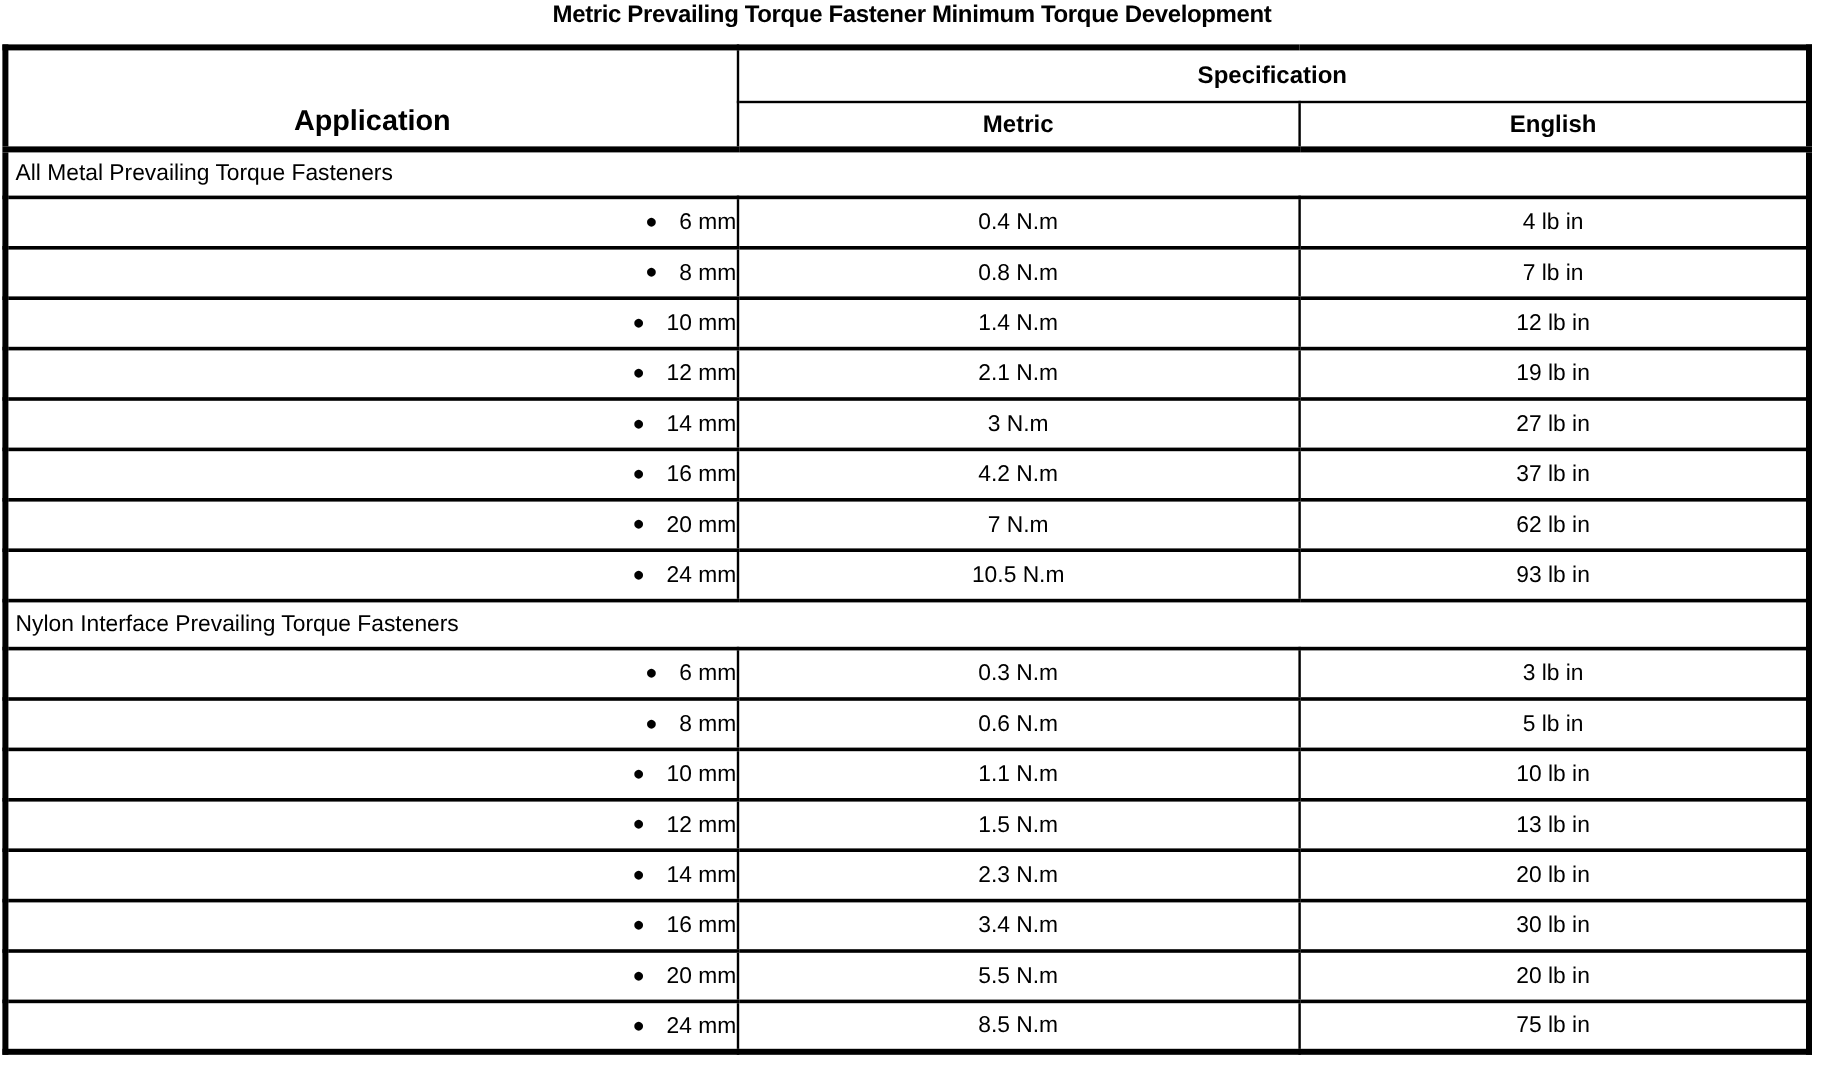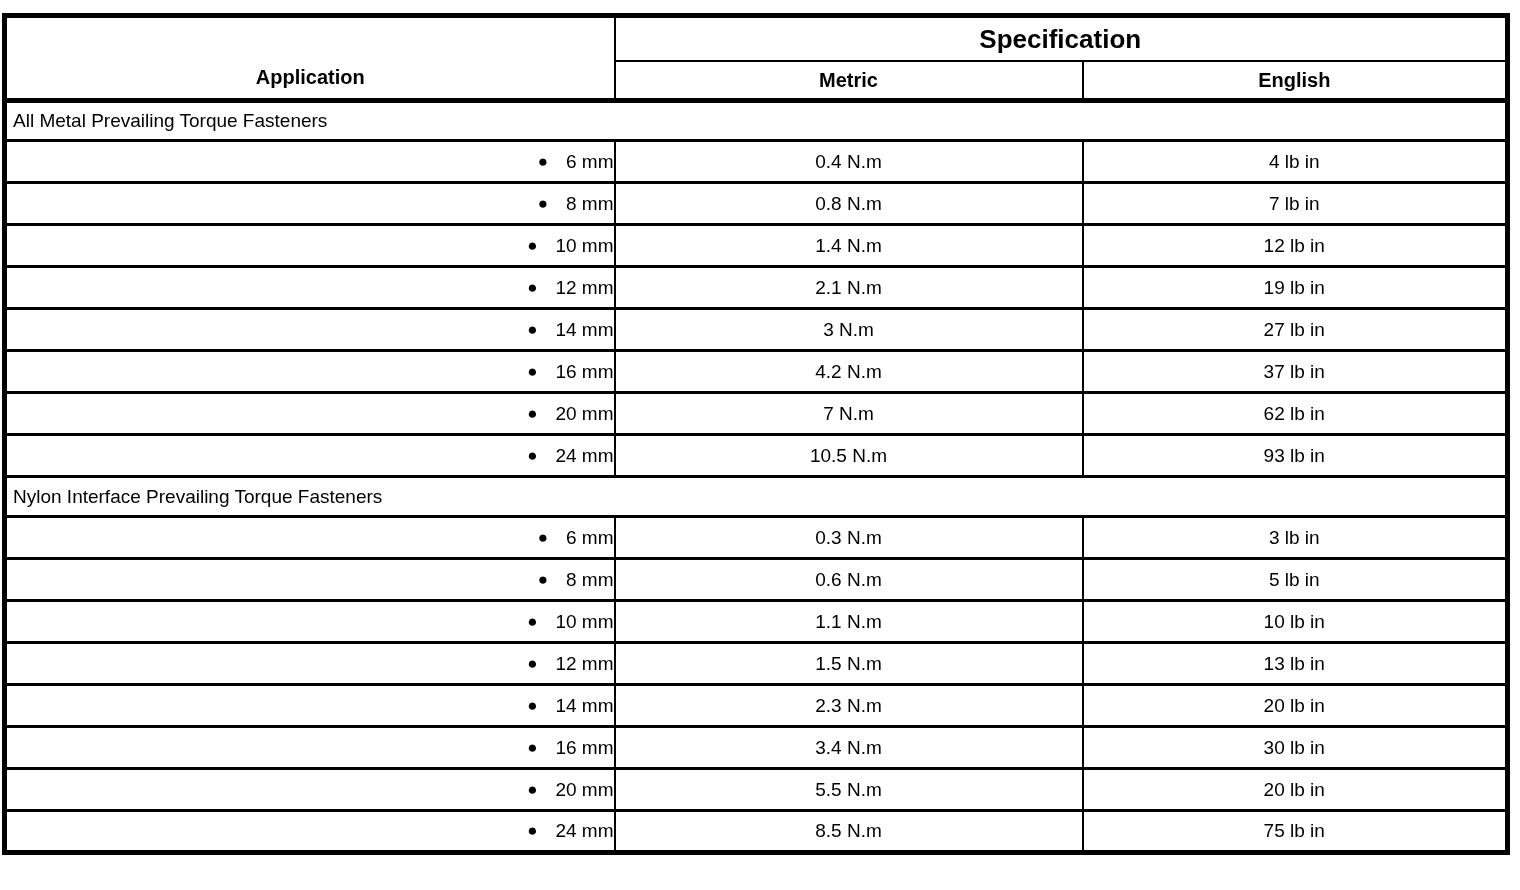--- a/index.html
+++ b/index.html
@@ -47,29 +47,29 @@
     overflow: hidden;
     white-space: nowrap;
   }
   tr.hdr1 { height: 45px; }
   tr.hdr2 { height: 40px; }
   tr.section-row { height: 40px; }
   tr.data-row { height: 42px; }
 
   td.app-hdr {
     font-weight: bold;
-    font-size: 20px;
+    font-size: 24px;
     text-align: center;
     vertical-align: bottom;
     padding-bottom: 10px;
     border-bottom-width: 5px;
   }
   th.spec-hdr {
     font-weight: bold;
-    font-size: 26px;
+    font-size: 20px;
     text-align: center;
     vertical-align: middle;
     border-bottom-width: 2px;
   }
   tr.hdr2 th {
     font-weight: bold;
     font-size: 20px;
     vertical-align: middle;
     border-top-width: 2px;
     border-bottom-width: 5px;
@@ -93,20 +93,21 @@
     font-size: 17px;
     margin-right: 18px;
     vertical-align: 1px;
   }
 </style>
 </head>
 <body>
 
 <div class="page">
 
+  <div class="doc-title">Metric Prevailing Torque Fastener Minimum Torque Development</div>
 
   <table class="spec-table">
     <colgroup>
       <col class="c-app">
       <col class="c-metric">
       <col class="c-english">
     </colgroup>
     <thead>
       <tr class="hdr1">
         <td class="app-hdr" rowspan="2">Application</td>

